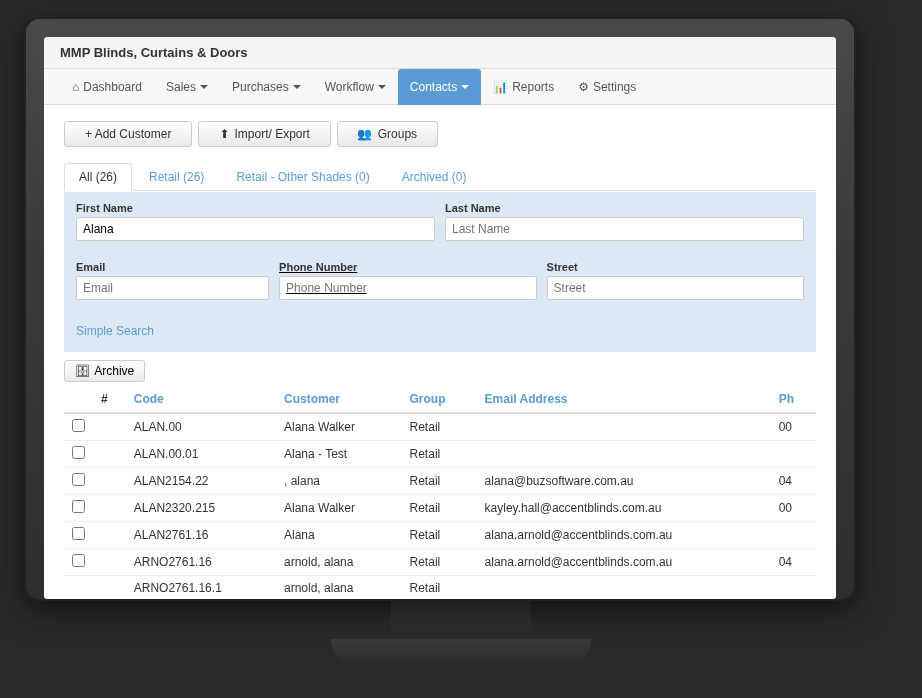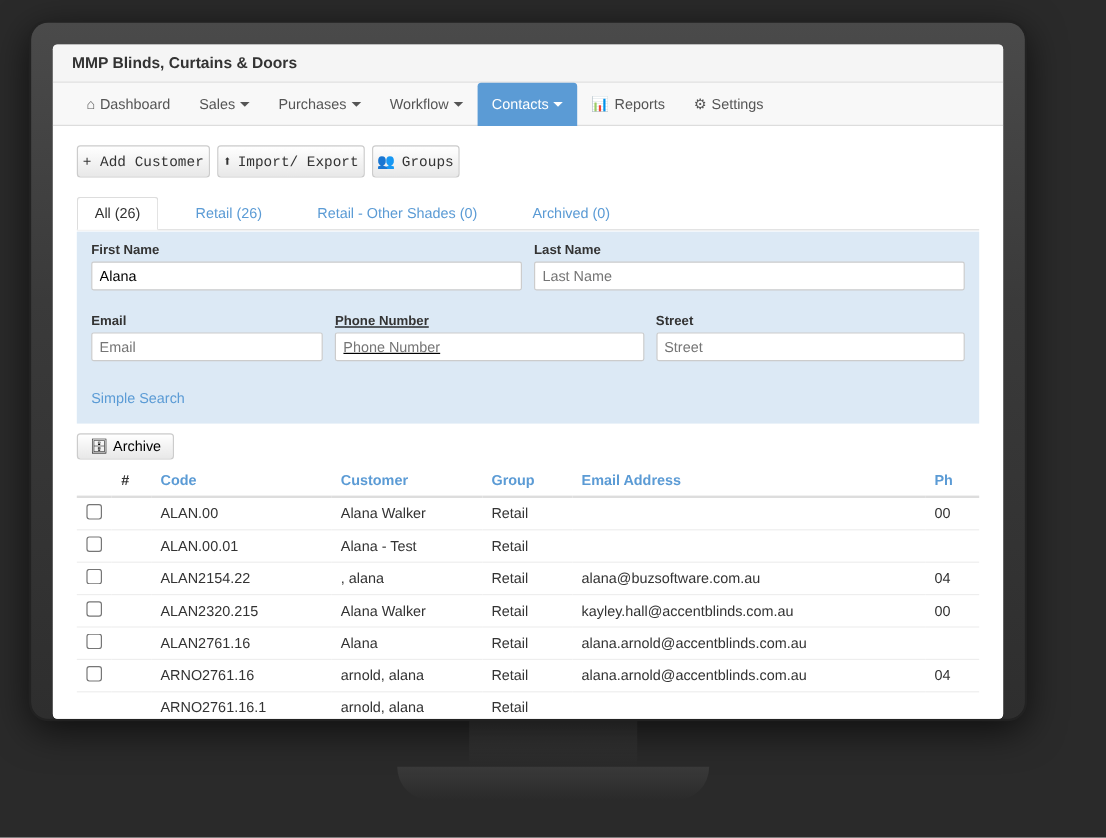--- a/index.html
+++ b/index.html
@@ -108,37 +108,36 @@
       margin-bottom: 12px;
     }
 
     .action-buttons {
       display: flex;
       gap: 6px;
       margin-bottom: 16px;
     }
 
     .btn {
-      padding: 5px 4px;
+      padding: 5px 20px;
       border: 1px solid #ccc;
       background: linear-gradient(180deg, #fff 0%, #e8e8e8 100%);
       border-radius: 3px;
       cursor: pointer;
       font-size: 12px;
       color: #333;
       display: flex;
       align-items: center;
       gap: 5px;
-      font-family: Liberation Mono, monospace;
     }
 
     .tabs-bar {
       border-bottom: 1px solid #ddd;
       display: flex;
-      gap: 16px;
+      gap: 2px;
       margin-bottom: 0;
     }
 
     .tab {
       padding: 6px 14px;
       font-size: 12px;
       cursor: pointer;
       color: #5b9bd5;
       border: 1px solid transparent;
       margin-bottom: -1px;

